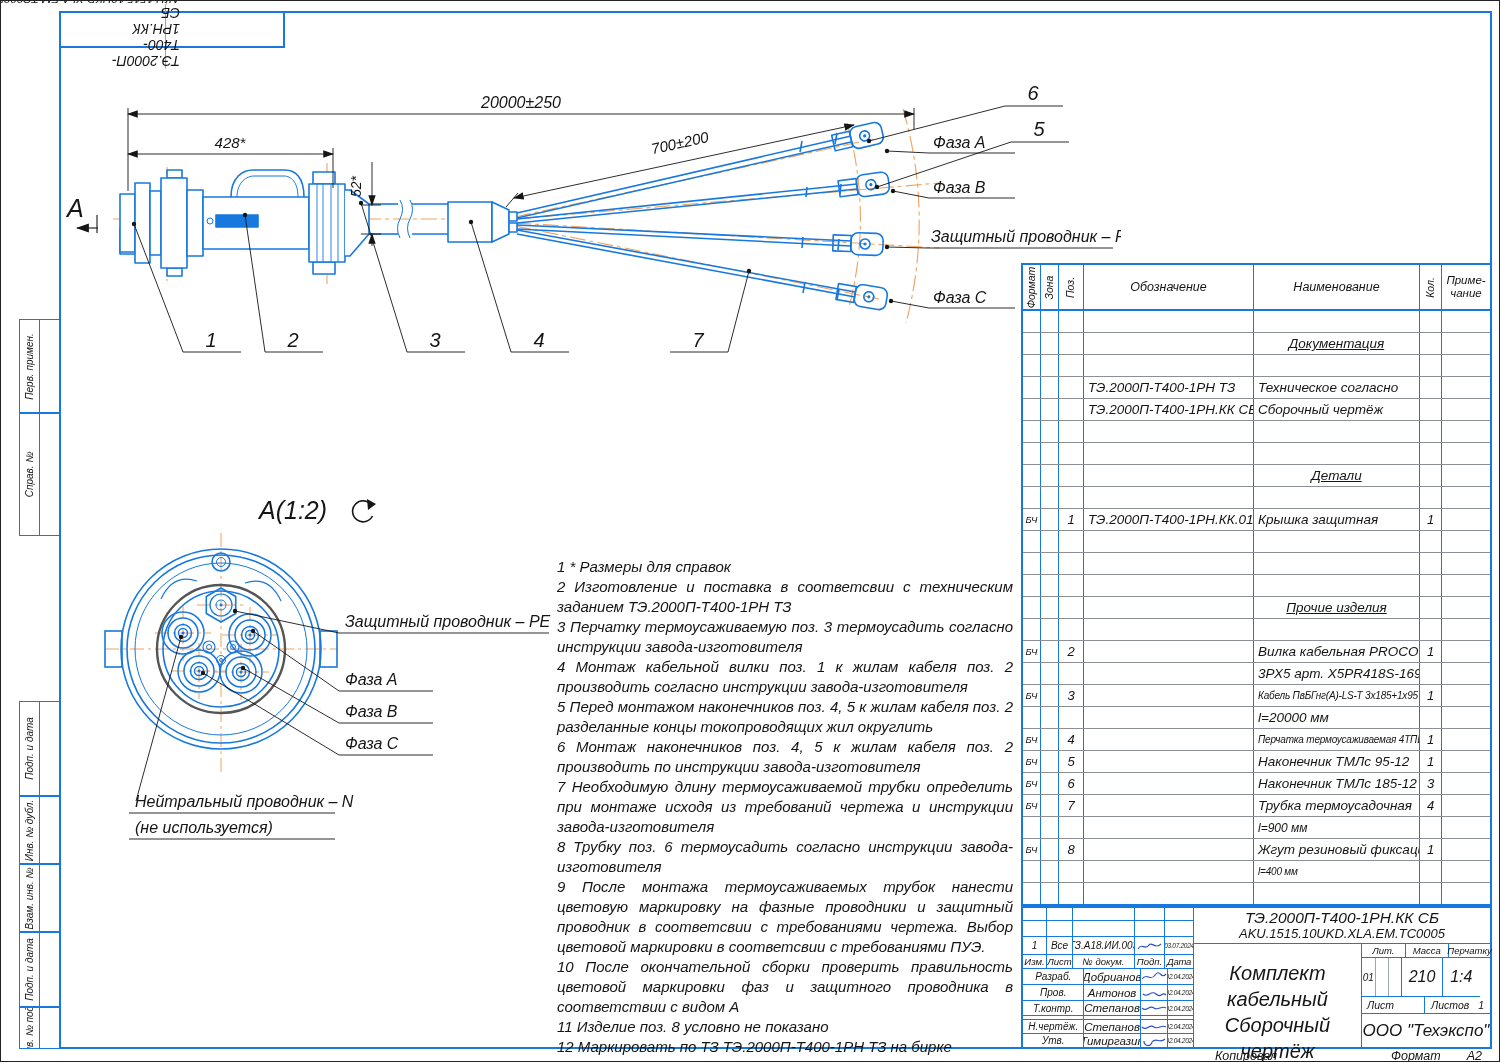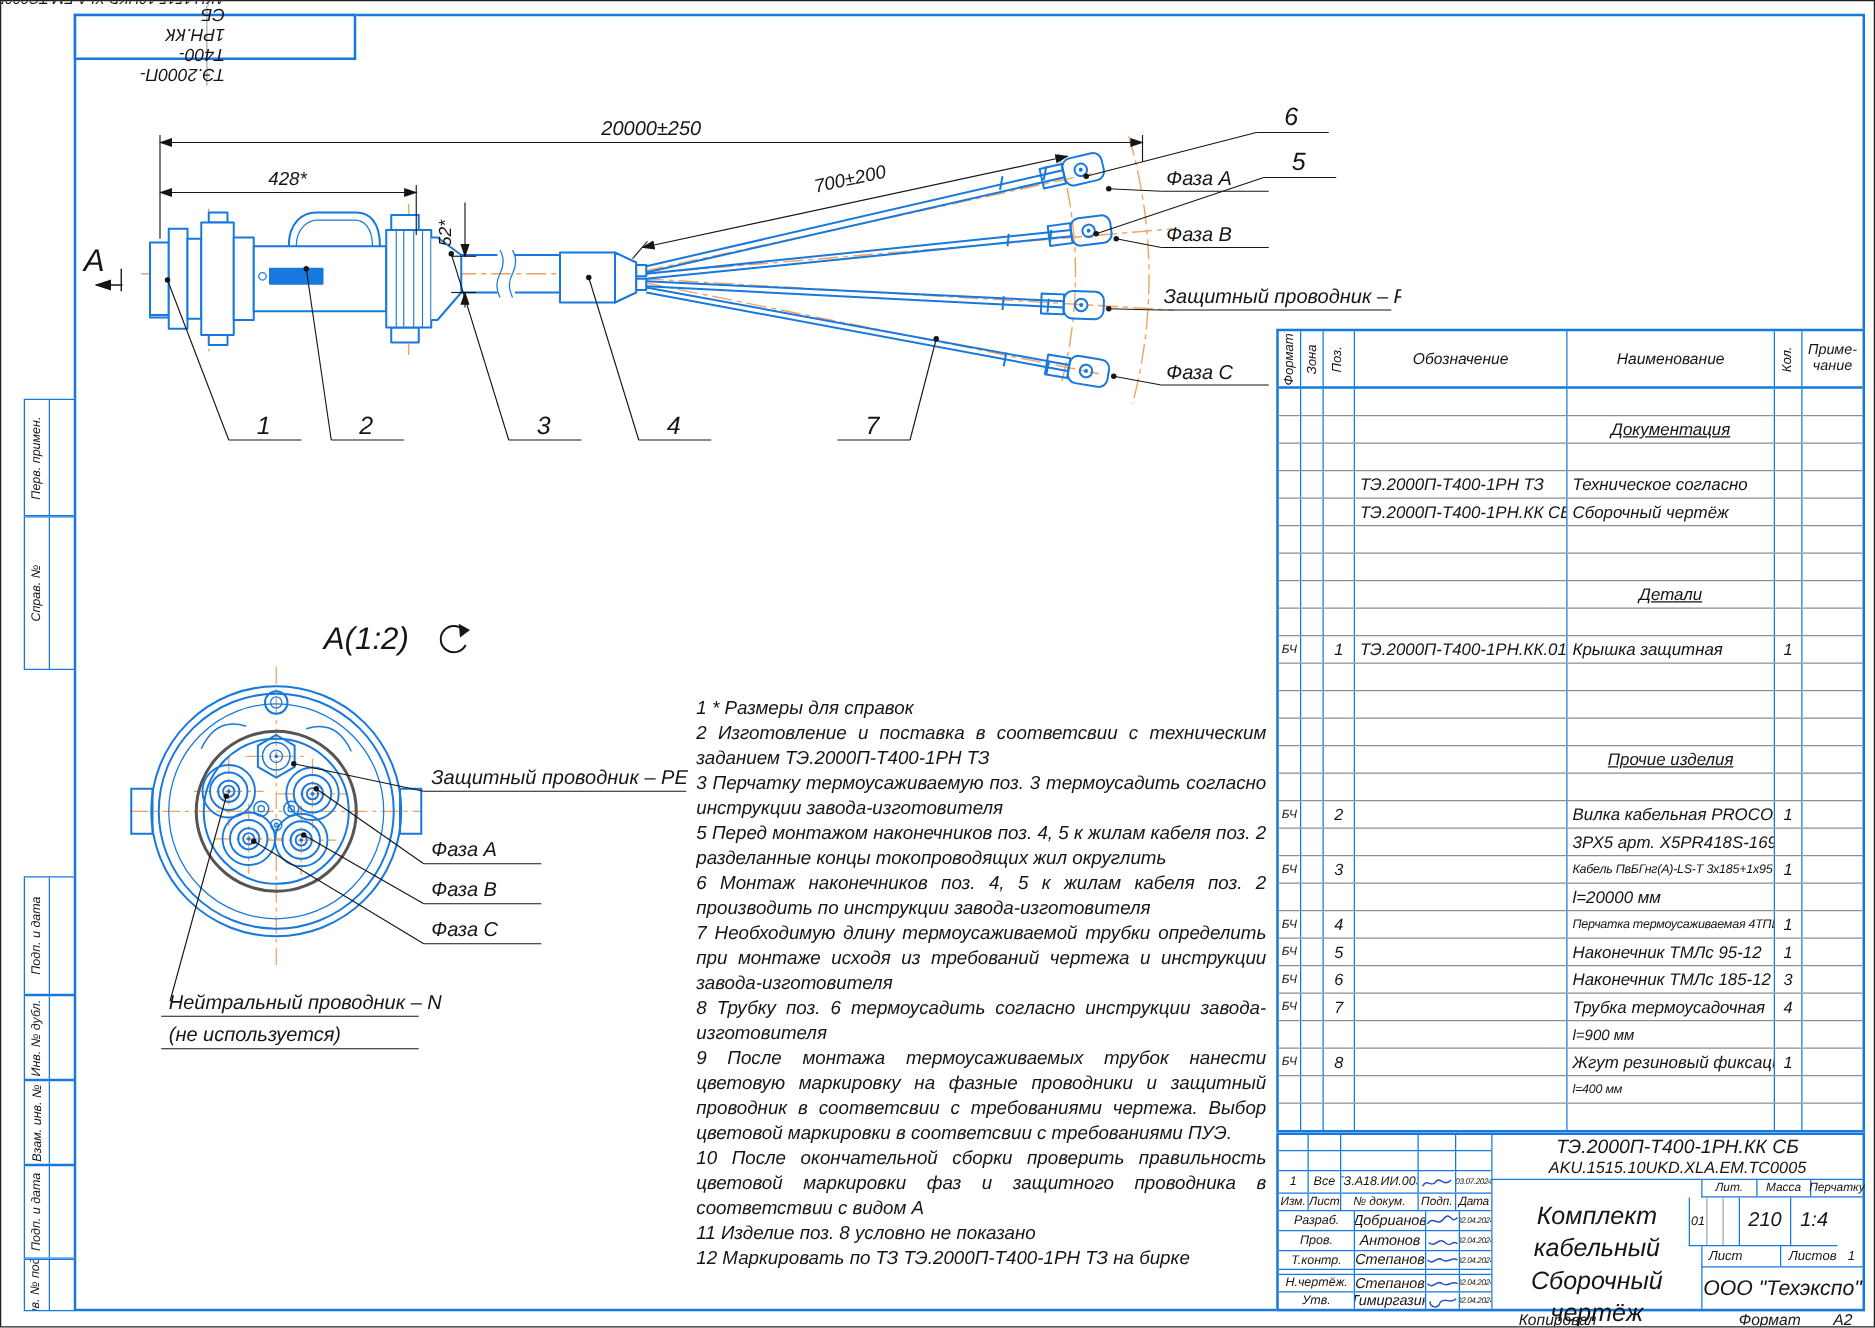--- a/index.html
+++ b/index.html
@@ -59,21 +59,21 @@
   .cdate{font-size:6.5px;letter-spacing:-0.3px}
   .doc-cell{position:absolute;left:170px;top:0;width:297px;height:36px;border-left:1.5px solid var(--blue);
       border-bottom:1.5px solid var(--blue);text-align:center;padding-top:2px;line-height:16px}
   .dn1{font-size:15.5px}.dn2{font-size:13px}
   .title-cell{position:absolute;left:170px;top:36px;width:168px;height:103px;border-left:1.5px solid var(--blue);
       text-align:center;padding-top:16px;font-size:20px;line-height:26px}
   .lith{position:absolute;left:338px;top:36px;width:129px;height:14px;display:flex;border-left:1.5px solid var(--blue);
       border-bottom:1px solid var(--blue)}
   .lith>div{display:flex;align-items:center;justify-content:center;font-size:9.5px;border-right:1px solid var(--blue)}
   .lith>div:last-child{border-right:none}
-  .litv{position:absolute;left:328px;top:50px;width:119px;height:39px;display:flex;border-left:1.5px solid var(--blue);
+  .litv{position:absolute;left:338px;top:50px;width:119px;height:39px;display:flex;border-left:1.5px solid var(--blue);
       border-bottom:1px solid var(--blue)}
   .litv>div{display:flex;align-items:center;justify-content:center}
   .l1{width:15px;border-right:1px solid #9aa}.l2{width:14px;border-right:1px solid #9aa}.l3{width:15px;border-right:1px solid var(--blue)}
   .lm{width:44px;border-right:1px solid var(--blue);font-size:16px}.lsc{width:41px;font-size:16px}
   .sheetr{position:absolute;left:338px;top:89px;width:129px;height:17px;display:flex;border-left:1.5px solid var(--blue);
       border-bottom:1px solid var(--blue);font-size:10.5px}
   .sh1{width:63px;border-right:1px solid var(--blue);display:flex;align-items:center;padding-left:5px}
   .sh2{flex:1;display:flex;align-items:center;justify-content:space-between;padding:0 6px}
   .company{position:absolute;left:338px;top:106px;width:129px;height:33px;border-left:1.5px solid var(--blue);
       display:flex;align-items:center;justify-content:center;font-size:17px}
@@ -377,20 +377,21 @@
     <text x="344" y="716" font-size="16">Фаза В</text>
     <text x="344" y="748" font-size="16">Фаза С</text>
     <text x="134" y="806" font-size="16">Нейтральный проводник – N</text>
     <text x="134" y="832" font-size="16">(не используется)</text>
   </svg>
 
   <div class="notes">
     <p>1 * Размеры для справок</p>
     <p>2 Изготовление и поставка в соответсвии с техническим заданием ТЭ.2000П-Т400-1РН ТЗ</p>
     <p>3 Перчатку термоусаживаемую поз. 3 термоусадить согласно инструкции завода-изготовителя</p>
+    <p>4 Монтаж кабельной вилки поз. 1 к жилам кабеля поз. 2 производить согласно инструкции завода-изготовителя</p>
     <p>5 Перед монтажом наконечников поз. 4, 5 к жилам кабеля поз. 2 разделанные концы токопроводящих жил округлить</p>
     <p>6 Монтаж наконечников поз. 4, 5 к жилам кабеля поз. 2 производить по инструкции завода-изготовителя</p>
     <p>7 Необходимую длину термоусаживаемой трубки определить при монтаже исходя из требований чертежа и инструкции завода-изготовителя</p>
     <p>8 Трубку поз. 6 термоусадить согласно инструкции завода-изготовителя</p>
     <p>9 После монтажа термоусаживаемых трубок нанести цветовую маркировку на фазные проводники и защитный проводник в соответсвии с требованиями чертежа. Выбор цветовой маркировки в соответсвии с требованиями ПУЭ.</p>
     <p>10 После окончательной сборки проверить правильность цветовой маркировки фаз и защитного проводника в соответствии с видом А</p>
     <p>11 Изделие поз. 8 условно не показано</p>
     <p>12 Маркировать по ТЗ ТЭ.2000П-Т400-1РН ТЗ на бирке</p>
   </div>
 

